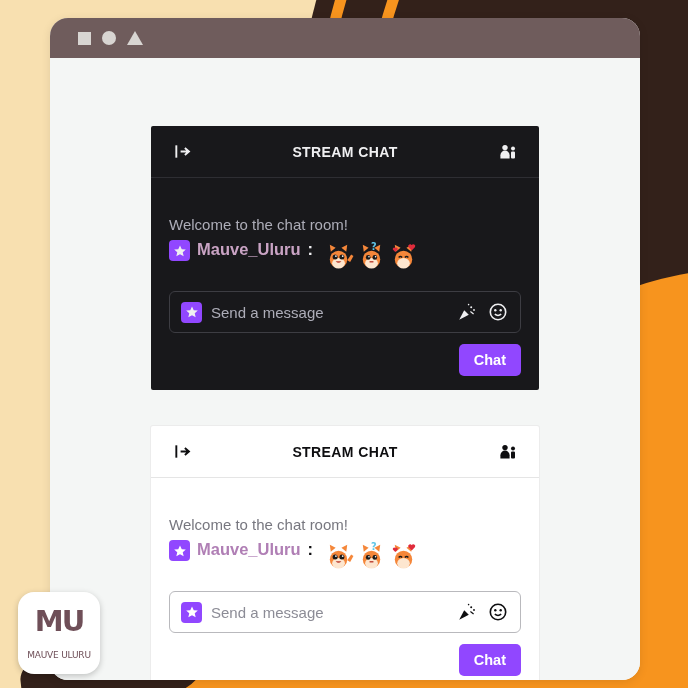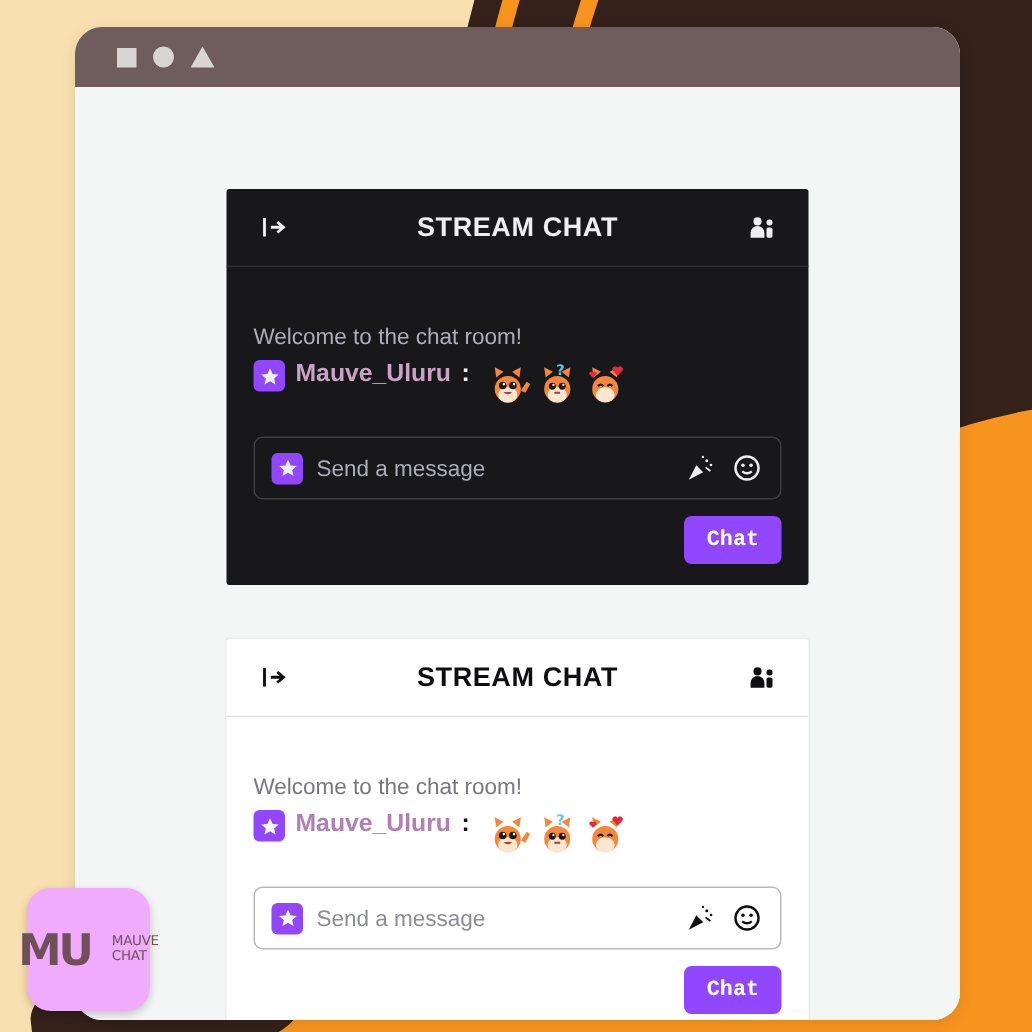--- a/index.html
+++ b/index.html
@@ -127,21 +127,21 @@
     padding: 0 18px;
     position: relative;
   }
   .chat-dark .chat-header { border-bottom: 1px solid #2e2e33; }
   .chat-light .chat-header { border-bottom: 1px solid #e5e5e5; }
 
   .chat-title {
     position: absolute;
     left: 0; right: 0;
     text-align: center;
-    font-size: 18px;
+    font-size: 14px;
     font-weight: bold;
     letter-spacing: 0.4px;
   }
   .hdr-icon {
     position: relative;
     z-index: 2;
     display: flex;
     align-items: center;
     justify-content: center;
     width: 26px;
@@ -207,39 +207,39 @@
   .inp-icon svg { width: 20px; height: 20px; display: block; }
   .chat-dark .inp-icon svg { fill: #efeff1; stroke: #efeff1; }
   .chat-light .inp-icon svg { fill: #0e0e10; stroke: #0e0e10; }
 
   .footer-row { display: flex; justify-content: flex-end; margin-top: 11px; }
   .chat-btn {
     background: #9147ff;
     color: #ffffff;
     border: none;
     border-radius: 5px;
-    font-family: Liberation Mono, monospace;
+    font-family: Liberation Sans, sans-serif;
     font-size: 14.5px;
     font-weight: bold;
     padding: 8px 15px;
     cursor: pointer;
   }
 
   
   .logo-badge {
     position: absolute;
     left: 18px;
     top: 592px;
     width: 82px;
     height: 82px;
     border-radius: 16px;
-    background: #f0abfc;
+    background: #ffffff;
     box-shadow: 0 2px 6px rgba(0,0,0,0.22);
     display: flex;
-    flex-direction: row;
+    flex-direction: column;
     align-items: center;
     justify-content: center;
     gap: 14px;
   }
   .logo-mark {
     font-size: 29px;
     font-weight: bold;
     letter-spacing: -2px;
     color: #6f4f58;
     line-height: 1;
@@ -474,16 +474,16 @@
             <button class="chat-btn">Chat</button>
           </div>
         </div>
       </div>
 
     </div>
   </div>
 
   <div class="logo-badge">
     <div class="logo-mark">MU</div>
-    <div class="logo-text">MAUVE CHAT</div>
+    <div class="logo-text">MAUVE ULURU</div>
   </div>
 
 </div>
 
 </body></html>

